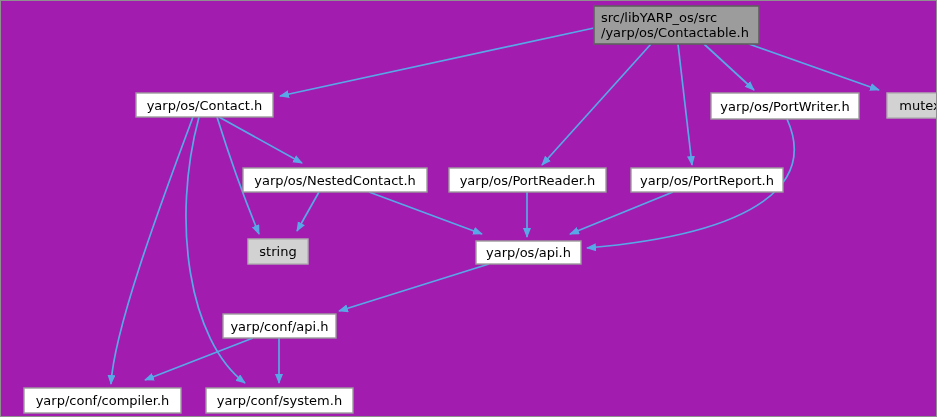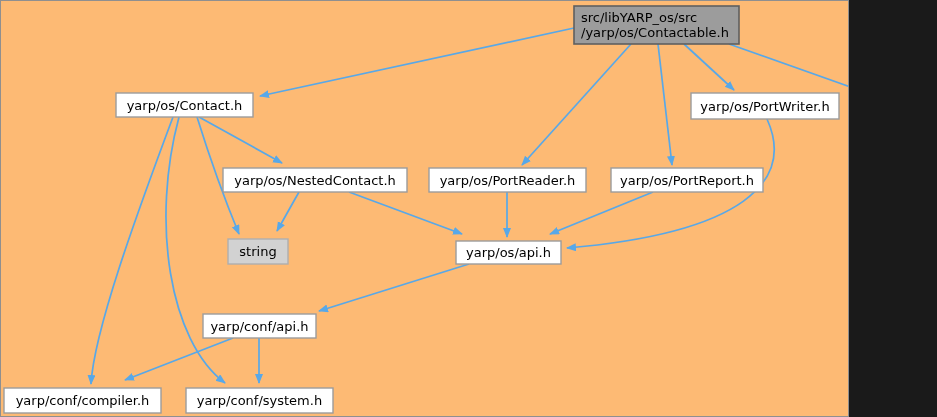--- a/index.html
+++ b/index.html
@@ -1,24 +1,25 @@
 <!DOCTYPE html>
 <html><head>
 <meta charset="utf-8">
 <style>
   html, body { margin: 0; padding: 0; background: #1a1a1a; }
   .canvas {
     position: relative;
-    width: 849px;
+    width: 937px;
     height: 417px;
-    background: #fdba74;
+    background: #a21caf;
     border: 1px solid #8f8f8f;
     box-sizing: border-box;
     overflow: hidden;
     font-family: "DejaVu Sans", "Liberation Sans", sans-serif;
+    padding-left: 20px;
   }
   svg text {
     font-family: "DejaVu Sans", "Liberation Sans", sans-serif;
     font-size: 13px;
     fill: #000000;
   }
 </style>
 </head>
 <body>
 

